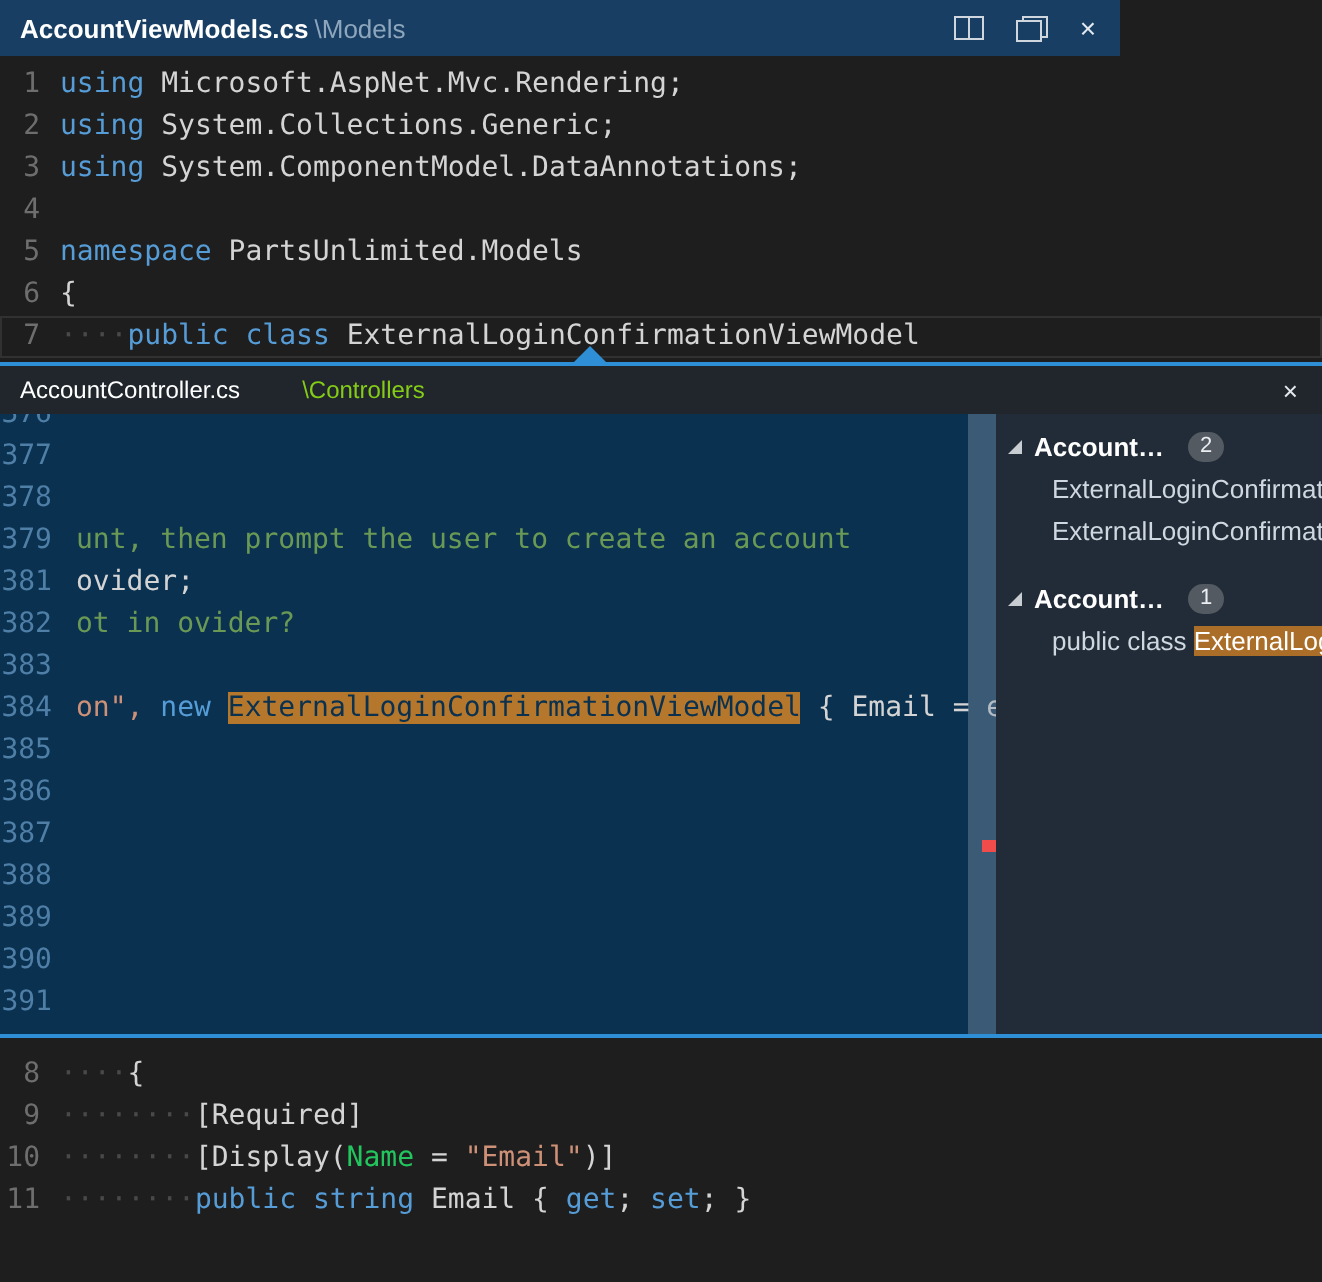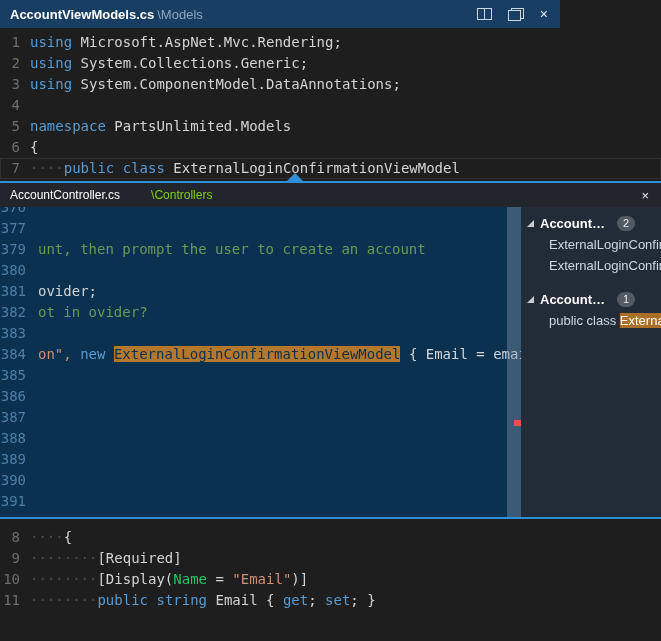--- a/index.html
+++ b/index.html
@@ -74,21 +74,21 @@
     position:absolute; right:0; top:0; width:14px; height:100%;
     background:rgba(130,152,172,0.40);
   }
   .peek-marker-red {
     position:absolute; right:0; top:213px; width:7px; height:6px;
     background:var(--error-marker, #f14c4c);
   }
 
   
   .peek-results {
-    width:140px; background:var(--results-bg, #212c38);
+    width:163px; background:var(--results-bg, #212c38);
     font-family:"Liberation Sans", sans-serif; font-size:13px; color:#cfd8e0;
     padding-top:6px; overflow:hidden;
   }
   .result-group { height:21px; display:flex; align-items:center; padding-left:6px; white-space:nowrap; }
   .group-gap { margin-top:13px; }
   .twisty {
     width:0; height:0; flex:none;
     border-left:7px solid transparent; border-bottom:7px solid #c8cdd2;
     margin-right:6px;
   }
@@ -133,22 +133,22 @@
     <div class="peek-header">
       <span class="peek-title">AccountController.cs</span>
       <span class="peek-path">\Controllers</span>
       <span class="peek-close">×</span>
     </div>
     <div class="peek-body">
       <div class="peek-editor">
         <div class="peek-lines">
             <div class="code-line"><span class="ln">376</span><span class="src"></span></div>
             <div class="code-line"><span class="ln">377</span><span class="src"></span></div>
+            <div class="code-line"><span class="ln">378</span><span class="src"></span></div>
             <div class="code-line"><span class="ln">379</span><span class="src"><span class="tok-cm">unt, then prompt the user to create an account</span></span></div>
-            <div class="code-line"><span class="ln">380</span><span class="src"></span></div>
             <div class="code-line"><span class="ln">381</span><span class="src"><span class="tok-pl">ovider;</span></span></div>
             <div class="code-line"><span class="ln">382</span><span class="src"><span class="tok-cm">ot in ovider?</span></span></div>
             <div class="code-line"><span class="ln">383</span></div>
             <div class="code-line"><span class="ln">384</span><span class="src"><span class="tok-st">on", </span><span class="tok-kw">new</span><span class="tok-pl"> </span><span class="tok-hl">ExternalLoginConfirmationViewModel</span><span class="tok-pl"> { Email = emai</span></span></div>
             <div class="code-line"><span class="ln">385</span><span class="src"></span></div>
             <div class="code-line"><span class="ln">386</span><span class="src"></span></div>
             <div class="code-line"><span class="ln">387</span><span class="src"></span></div>
             <div class="code-line"><span class="ln">388</span><span class="src"></span></div>
             <div class="code-line"><span class="ln">389</span><span class="src"></span></div>
             <div class="code-line"><span class="ln">390</span><span class="src"></span></div>

